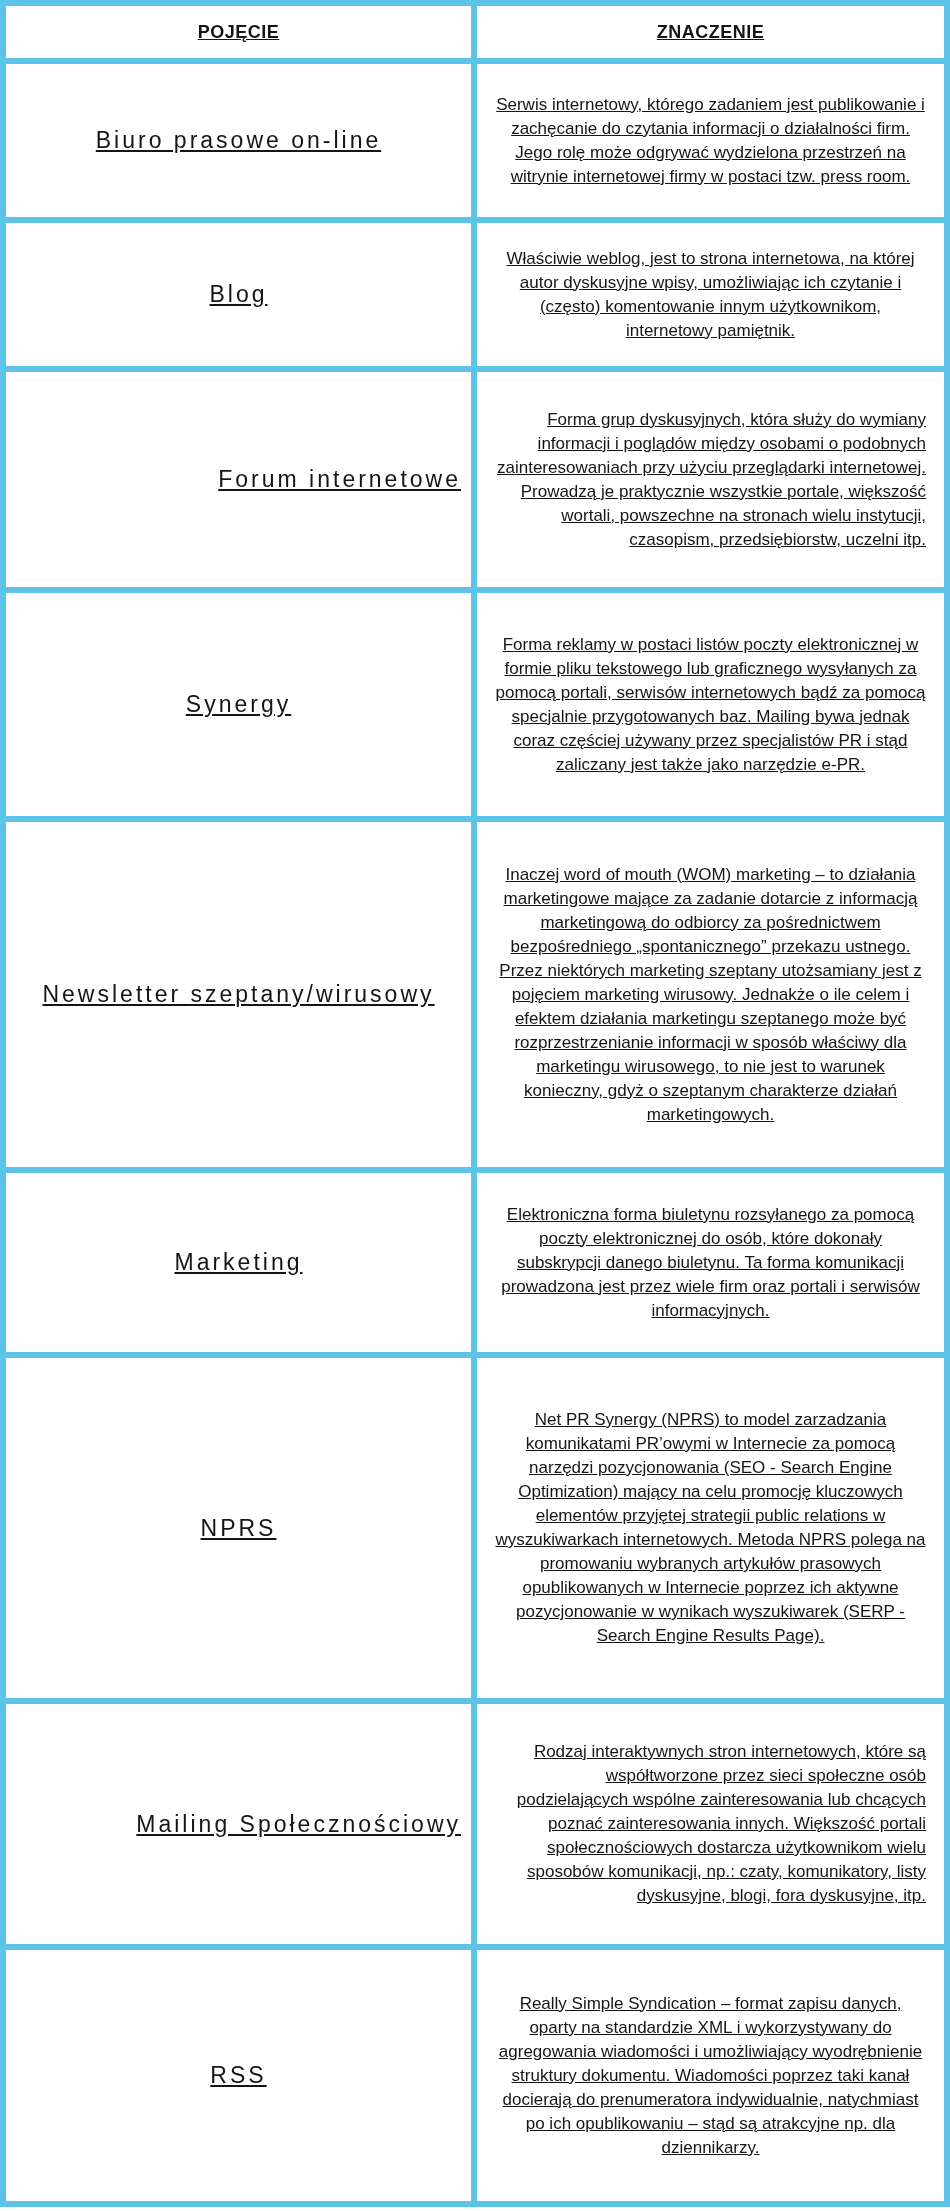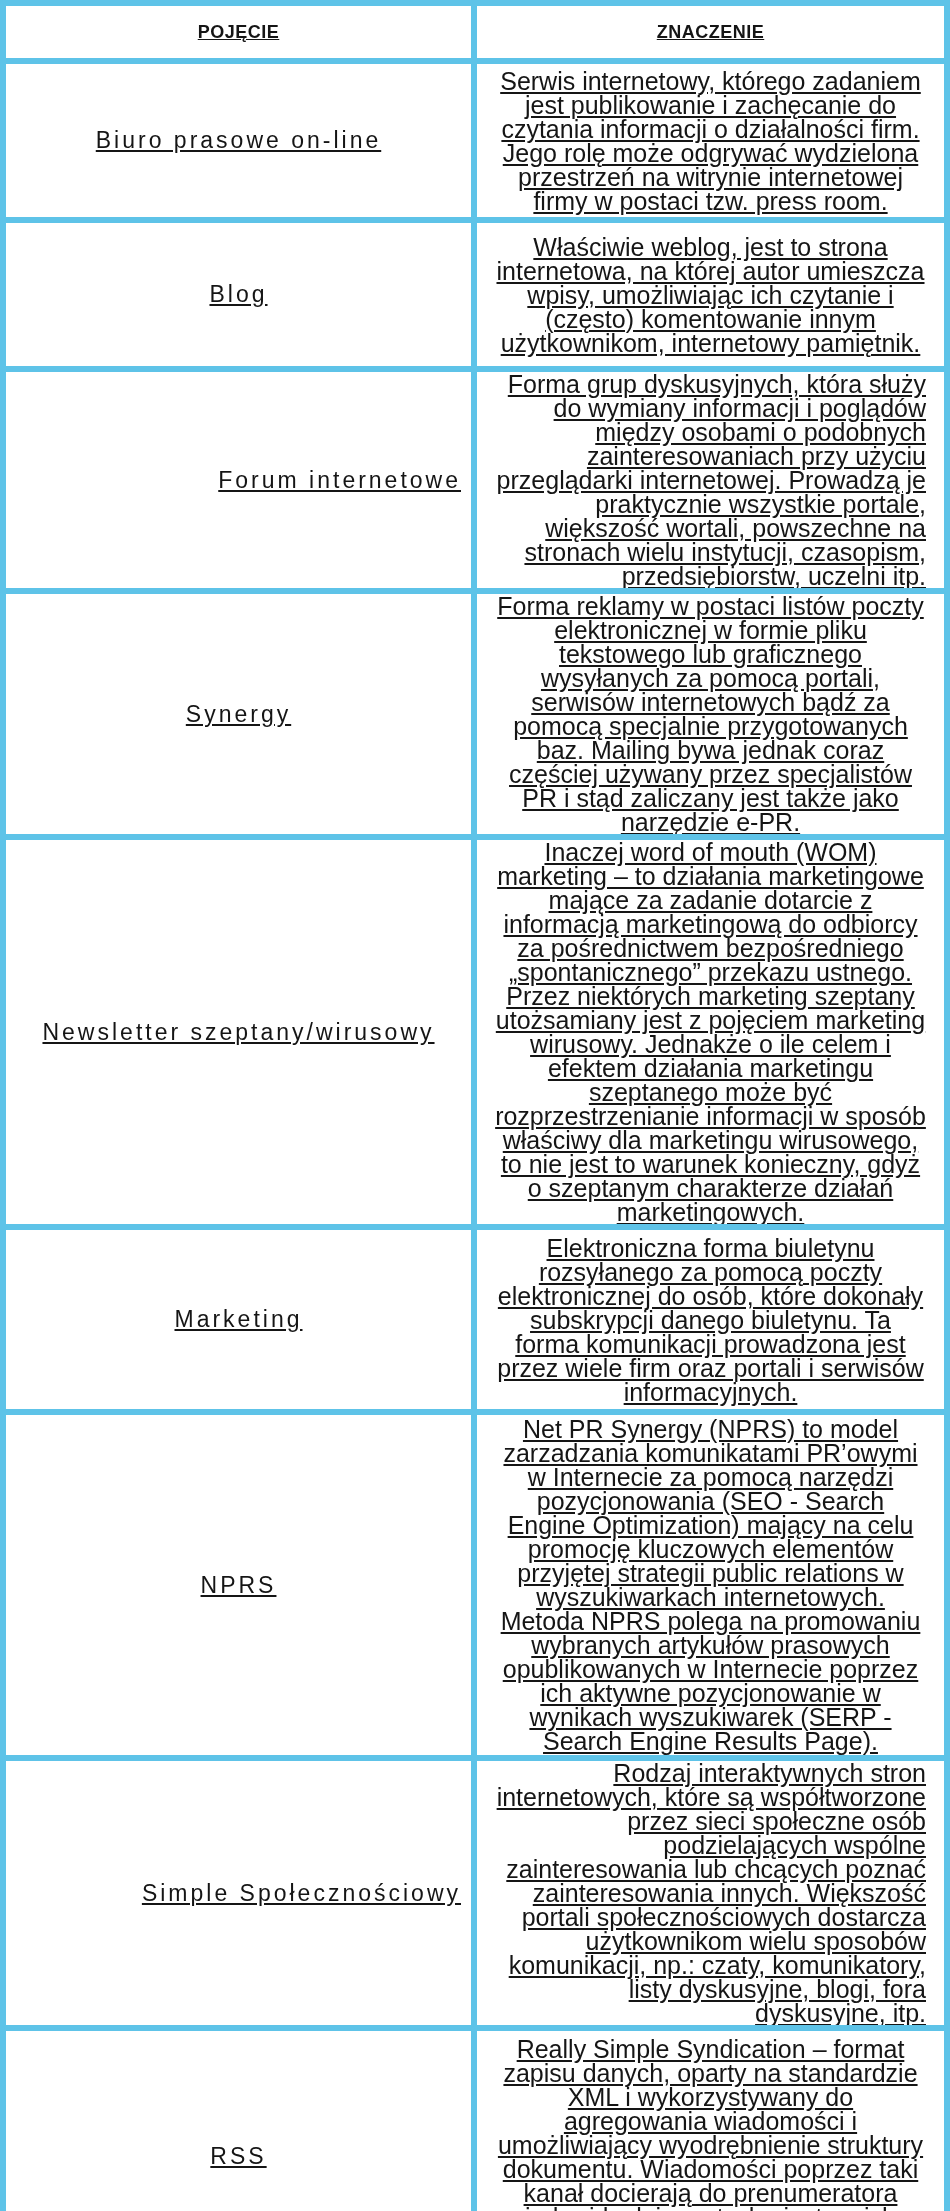--- a/index.html
+++ b/index.html
@@ -39,21 +39,21 @@
     font-weight: bold;
     letter-spacing: 0.5px;
   }
   td.term-cell {
     font-size: 23px;
     font-weight: normal;
     letter-spacing: 3px;
     padding: 0 10px;
   }
   td.definition-cell {
-    font-size: 25px;
+    font-size: 17px;
     line-height: 24px;
     padding: 0 18px;
   }
   
   tbody tr:nth-child(1) td { height: 153px; }
   tbody tr:nth-child(2) td { height: 143px; }
   tbody tr:nth-child(3) td { height: 215px; text-align: right; }
   tbody tr:nth-child(4) td { height: 223px; }
   tbody tr:nth-child(5) td { height: 345px; }
   tbody tr:nth-child(6) td { height: 179px; }
@@ -77,21 +77,21 @@
       </tr>
     </thead>
     <tbody>
 
     <tr>
           <td class="term-cell">Biuro prasowe on-line</td>
           <td class="definition-cell">Serwis internetowy, którego zadaniem jest publikowanie i zachęcanie do czytania informacji o działalności firm. Jego rolę może odgrywać wydzielona przestrzeń na witrynie internetowej firmy w postaci tzw. press room.</td>
         </tr>
         <tr>
           <td class="term-cell">Blog</td>
-          <td class="definition-cell">Właściwie weblog, jest to strona internetowa, na której autor umieszcza wpisy, umożliwiając ich czytanie i (często) komentowanie innym użytkownikom, internetowy pamiętnik.</td>
+          <td class="definition-cell">Właściwie weblog, jest to strona internetowa, na której autor dyskusyjne wpisy, umożliwiając ich czytanie i (często) komentowanie innym użytkownikom, internetowy pamiętnik.</td>
         </tr>
         <tr>
           <td class="term-cell">Forum internetowe</td>
           <td class="definition-cell">Forma grup dyskusyjnych, która służy do wymiany informacji i poglądów między osobami o podobnych zainteresowaniach przy użyciu przeglądarki internetowej. Prowadzą je praktycznie wszystkie portale, większość wortali, powszechne na stronach wielu instytucji, czasopism, przedsiębiorstw, uczelni itp.</td>
         </tr>
         <tr>
           <td class="term-cell">Synergy</td>
           <td class="definition-cell">Forma reklamy w postaci listów poczty elektronicznej w formie pliku tekstowego lub graficznego wysyłanych za pomocą portali, serwisów internetowych bądź za pomocą specjalnie przygotowanych baz. Mailing bywa jednak coraz częściej używany przez specjalistów PR i stąd zaliczany jest także jako narzędzie e-PR.</td>
         </tr>
         <tr>
@@ -100,21 +100,21 @@
         </tr>
         <tr>
           <td class="term-cell">Marketing</td>
           <td class="definition-cell">Elektroniczna forma biuletynu rozsyłanego za pomocą poczty elektronicznej do osób, które dokonały subskrypcji danego biuletynu. Ta forma komunikacji prowadzona jest przez wiele firm oraz portali i serwisów informacyjnych.</td>
         </tr>
         <tr>
           <td class="term-cell">NPRS</td>
           <td class="definition-cell">Net PR Synergy (NPRS) to model zarzadzania komunikatami PR’owymi w Internecie za pomocą narzędzi pozycjonowania (SEO - Search Engine Optimization) mający na celu promocję kluczowych elementów przyjętej strategii public relations w wyszukiwarkach internetowych. Metoda NPRS polega na promowaniu wybranych artykułów prasowych opublikowanych w Internecie poprzez ich aktywne pozycjonowanie w wynikach wyszukiwarek (SERP - Search Engine Results Page).</td>
         </tr>
         <tr>
-          <td class="term-cell">Simple Społecznościowy</td>
+          <td class="term-cell">Mailing Społecznościowy</td>
           <td class="definition-cell">Rodzaj interaktywnych stron internetowych, które są współtworzone przez sieci społeczne osób podzielających wspólne zainteresowania lub chcących poznać zainteresowania innych. Większość portali społecznościowych dostarcza użytkownikom wielu sposobów komunikacji, np.: czaty, komunikatory, listy dyskusyjne, blogi, fora dyskusyjne, itp.</td>
         </tr>
         <tr>
           <td class="term-cell">RSS</td>
           <td class="definition-cell">Really Simple Syndication – format zapisu danych, oparty na standardzie XML i wykorzystywany do agregowania wiadomości i umożliwiający wyodrębnienie struktury dokumentu. Wiadomości poprzez taki kanał docierają do prenumeratora indywidualnie, natychmiast po ich opublikowaniu – stąd są atrakcyjne np. dla dziennikarzy.</td>
         </tr>
       </tbody>
   </table>
 </div>
 

